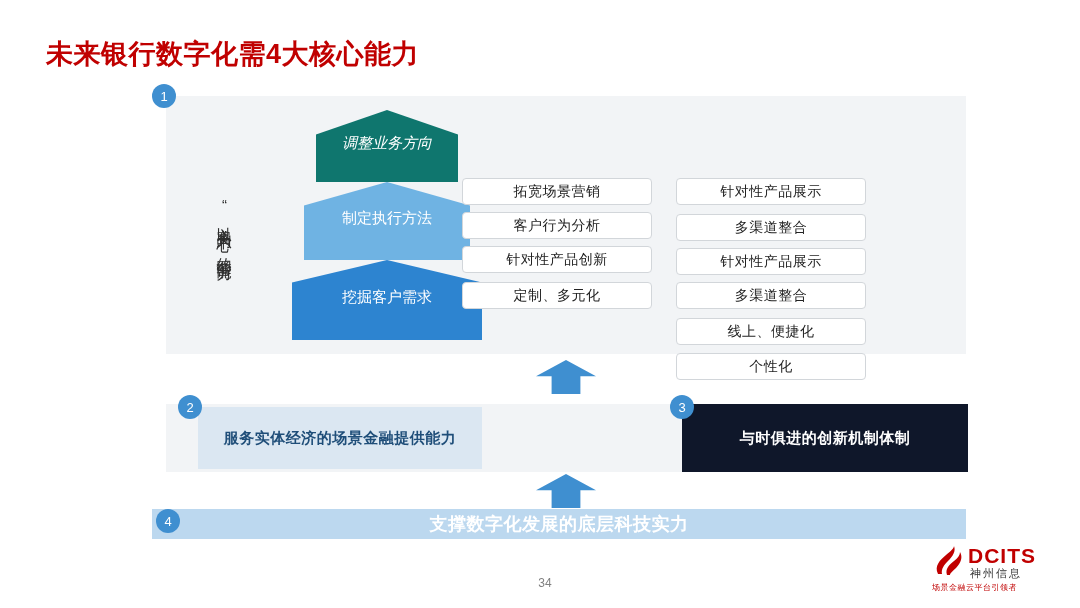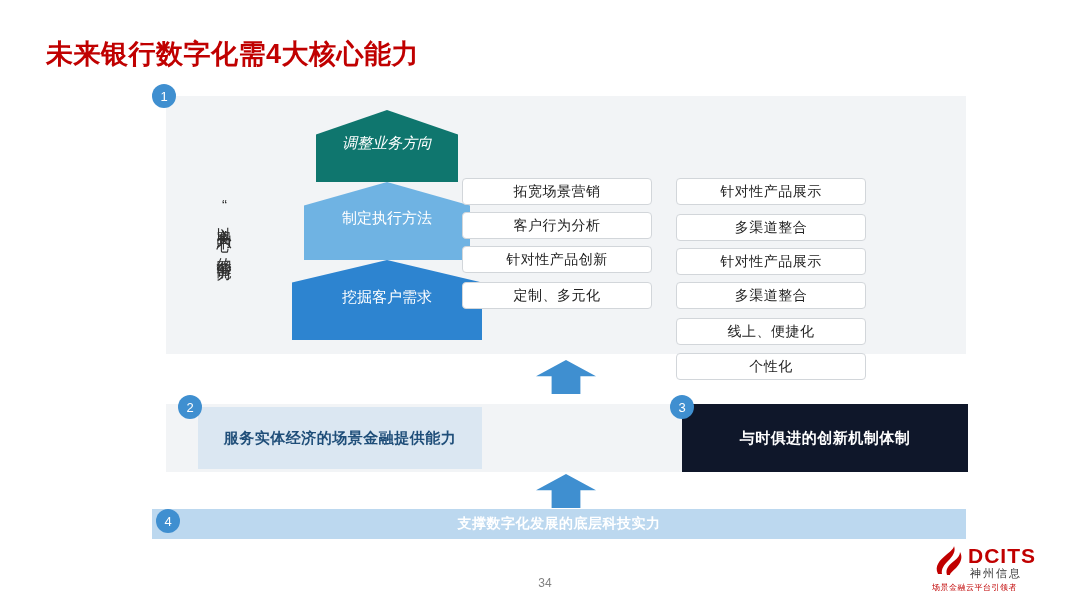--- a/index.html
+++ b/index.html
@@ -168,21 +168,21 @@
 
   
   .bar4 {
     position: absolute;
     left: 152px; top: 509px;
     width: 814px; height: 30px;
     background: #bcd8ef;
     display: flex;
     align-items: center;
     justify-content: center;
-    font-size: 14px;
+    font-size: 18px;
     font-weight: bold;
     color: #ffffff;
     letter-spacing: 0.5px;
   }
 
   
   .pagenum {
     position: absolute;
     left: 0; right: 0; bottom: 18px;
     text-align: center;

